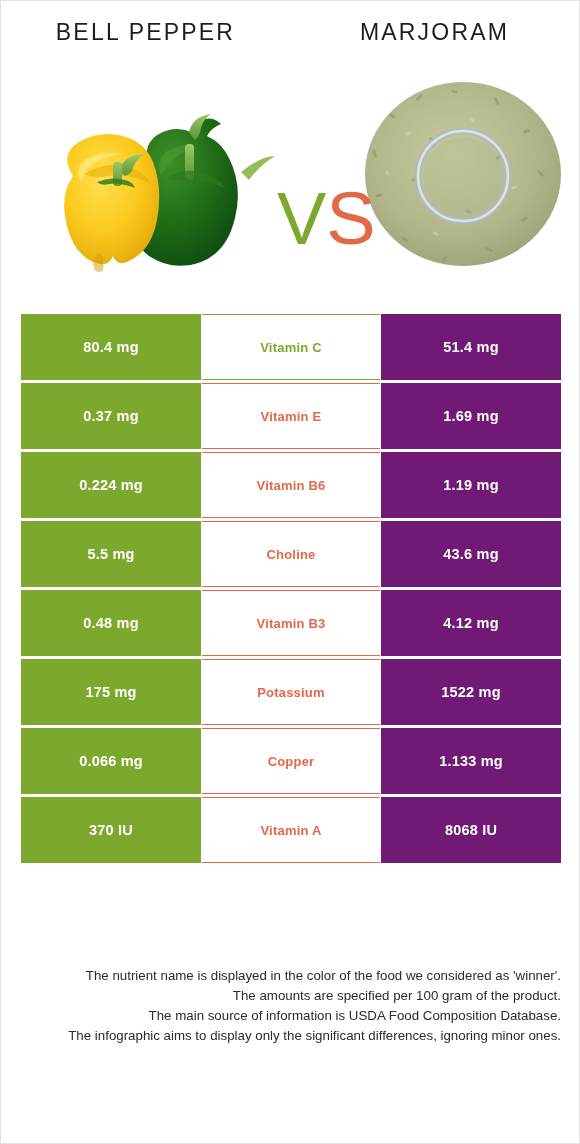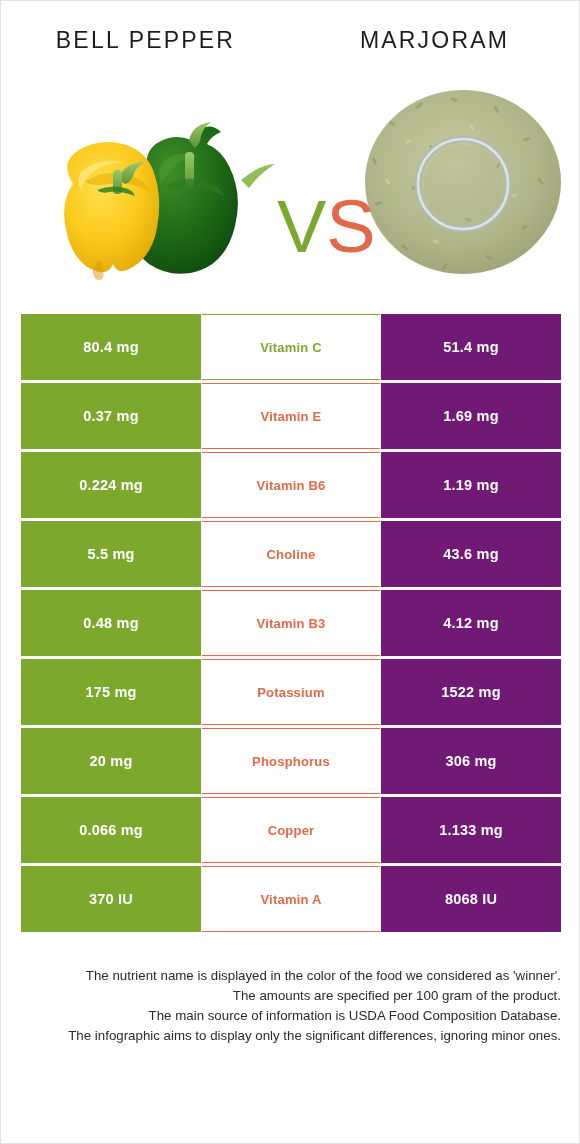--- a/index.html
+++ b/index.html
@@ -23,21 +23,20 @@
   
   .titles {
     display: flex;
     width: 100%;
     padding-top: 18px;
     box-sizing: border-box;
   }
   .title-cell {
     flex: 1 1 50%;
     text-align: center;
-    margin-top: 8px;
   }
   .title-text {
     font-family: "Liberation Sans", sans-serif;
     font-size: 23px;
     font-weight: 300;
     letter-spacing: 2.2px;
     color: #1d1d1d;
     text-transform: uppercase;
     white-space: nowrap;
   }
@@ -268,25 +267,20 @@
         <div class="cell-val left">0.48 mg</div>
         <div class="cell-name win-right">Vitamin B3</div>
         <div class="cell-val right">4.12 mg</div>
       </div>
       <div class="row">
         <div class="cell-val left">175 mg</div>
         <div class="cell-name win-right">Potassium</div>
         <div class="cell-val right">1522 mg</div>
       </div>
       <div class="row">
-        <div class="cell-val left">20 mg</div>
-        <div class="cell-name win-right">Phosphorus</div>
-        <div class="cell-val right">306 mg</div>
-      </div>
-      <div class="row">
         <div class="cell-val left">0.066 mg</div>
         <div class="cell-name win-right">Copper</div>
         <div class="cell-val right">1.133 mg</div>
       </div>
       <div class="row">
         <div class="cell-val left">370 IU</div>
         <div class="cell-name win-right">Vitamin A</div>
         <div class="cell-val right">8068 IU</div>
       </div>
     </div>

